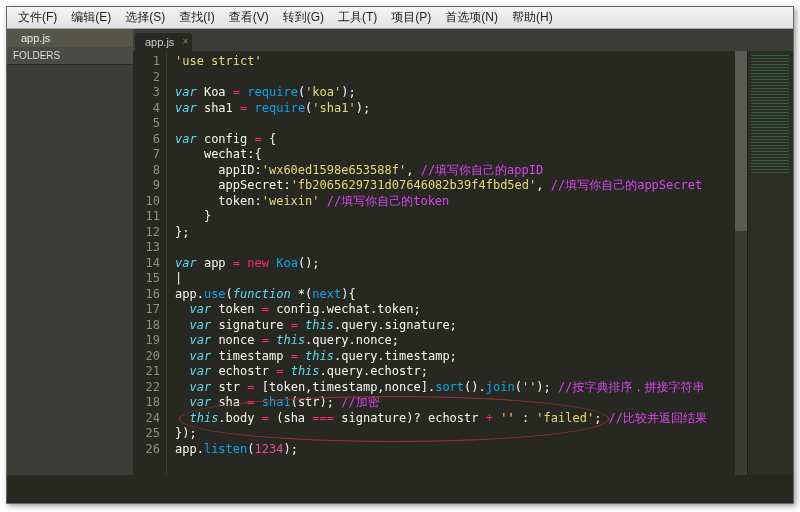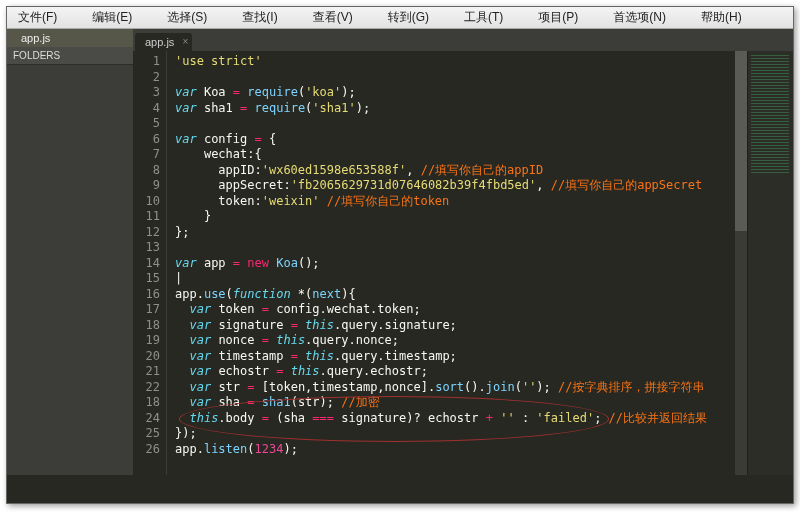--- a/index.html
+++ b/index.html
@@ -5,42 +5,42 @@
 * { margin:0; padding:0; box-sizing:border-box; }
 body { font-family:"Microsoft YaHei",Arial,sans-serif; background:#fff; width:800px; height:512px; overflow:hidden; position:relative; }
 .win { position:absolute; left:6px; top:6px; width:788px; height:498px; background:#272822; border:1px solid #666; box-shadow:2px 2px 6px rgba(0,0,0,.4); }
 .titlebar { height:28px; background:linear-gradient(#f2f2f2,#d8d8d8); display:flex; align-items:center; padding:0 0 0 6px; font-size:12px; color:#222; }
 .titlebar .icon { width:14px; height:14px; background:#888; margin-right:6px; }
 .titlebar .t { flex:1; }
 .winbtns { display:flex; height:100%; }
 .winbtns div { width:40px; display:flex; align-items:center; justify-content:center; font-size:13px; }
 .winbtns .min,.winbtns .max { background:linear-gradient(#e8e8e8,#ccc); border-left:1px solid #bbb; }
 .winbtns .cls { background:linear-gradient(#e58080,#c24a3f); color:#fff; border-left:1px solid #a03030; width:48px; }
-.menubar { height:22px; background:linear-gradient(#f4f4f4,#e2e2e2); display:flex; align-items:center; padding:0 4px; font-size:12px; color:#222; border-bottom:1px solid #aaa;gap:21px; }
+.menubar { height:22px; background:linear-gradient(#f4f4f4,#e2e2e2); display:flex; align-items:center; padding:0 4px; font-size:12px; color:#222; border-bottom:1px solid #aaa; }
 .menubar span { padding:0 7px; cursor:default; }
 .body { display:flex; height:calc(100% - 50px); }
 .sidebar { width:126px; background:#3c3d38; color:#ccc; font-size:11px; }
 .side-sec { background:#4a4b46; padding:3px 6px; font-size:10px; color:#ddd; border-bottom:1px solid #2c2c28; }
 .side-item { padding:3px 14px; background:#565748; color:#eee; }
 .side-item2 { padding:3px 14px; color:#bbb; }
 .side-item2::before { content:"▸ "; font-size:9px; }
 .main { flex:1; display:flex; flex-direction:column; background:#272822; position:relative; }
 .tabs { height:22px; background:#3c3d38; display:flex; align-items:flex-end; padding-left:2px; }
 .tab { background:#272822; color:#ccc; font-size:11px; padding:3px 18px 3px 10px; border-top-left-radius:3px; border-top-right-radius:3px; position:relative; }
 .tab .x { position:absolute; right:4px; top:3px; font-size:10px; color:#888; }
 .code { flex:1; display:flex; font-family:Consolas,monospace; font-size:12px; line-height:15.5px; overflow:hidden; position:relative; }
 .gutter { width:34px; background:#272822; color:#8f908a; text-align:right; padding:3px 6px 0 0; border-right:1px solid #3b3c36; }
 .lines { flex:1; padding:3px 0 0 8px; color:#f8f8f2; white-space:pre; }
 .minimap { width:46px; background:#2c2d27; border-left:1px solid #1e1f1a; position:relative; }
 .minimap .blob { position:absolute; top:4px; left:3px; width:38px; height:120px; background:repeating-linear-gradient(#4a6,#4a6 1px,transparent 1px,transparent 3px); opacity:.4; }
 .s-kw { color:#66d9ef; font-style:italic; }
 .s-str { color:#e6db74; }
-.s-fn { color:#7dd3fc; }
+.s-fn { color:#0ea5e9; }
 .s-num { color:#ec4899; }
-.s-cm { color:#f97316; }
+.s-cm { color:#d946ef; }
 .s-op { color:#f92672; }
 .ellipse { position:absolute; border:1px solid #a03030; border-radius:50%; pointer-events:none; }
 .scrollv { position:absolute; right:46px; top:22px; bottom:0; width:12px; background:#3a3b35; }
 .scrollv .thumb { position:absolute; top:0; width:12px; height:180px; background:#5a5b54; }
 </style>
 </head>
 <body>
 
 <div class="win">
   <div class="menubar">

